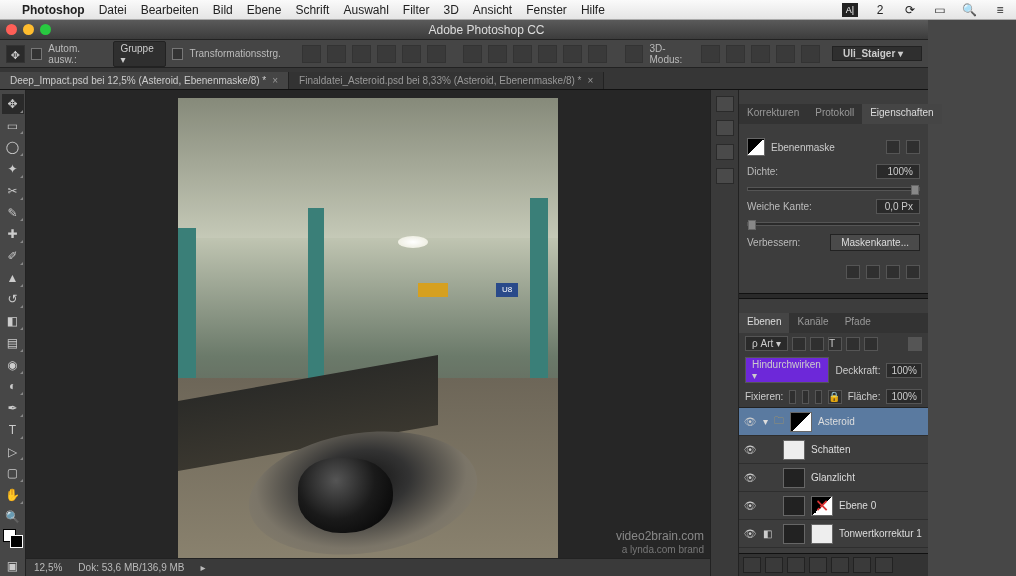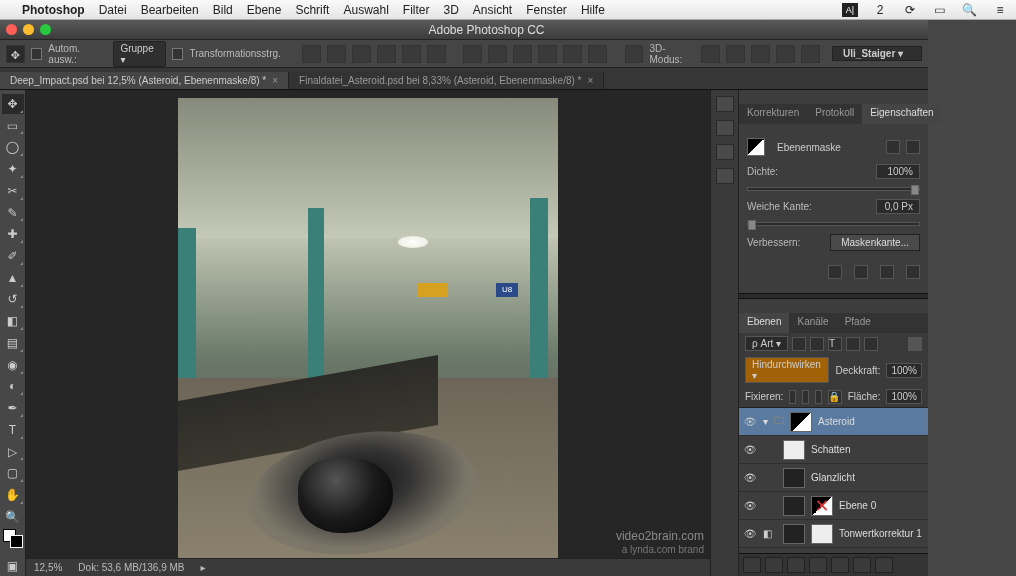--- a/index.html
+++ b/index.html
@@ -68,36 +68,36 @@
 .gutter .g { width:18px; height:16px; background:#4a4a4a; border:1px solid #2a2a2a;}
 
 .panels { width:190px; background:#3d3d3d; border-left:1px solid #222; display:flex; flex-direction:column;}
 .ptabs { display:flex; background:#333; height:20px; font-size:10px;margin-top:14px;}
 .ptab { padding:3px 8px; color:#999; }
 .ptab.active { background:#454545; color:#ddd; }
 
 .props { padding:6px 8px; font-size:10px; color:#ccc; }
 .props .hdr { display:flex; align-items:center; gap:6px; margin-bottom:8px;}
 .props .micon2 { width:16px; height:16px; background:#222; border:1px solid #555; display:inline-block;}
-.row { display:flex; align-items:center; margin:8px 0; gap:12px;}
+.row { display:flex; align-items:center; margin:8px 0; gap:6px;}
 .row .lab { flex:1; color:#bbb;}
 .row .val { background:#2a2a2a; border:1px solid #555; padding:1px 6px; min-width:44px; text-align:right; font-size:10px;}
 .slider { height:4px; background:#2a2a2a; border:1px solid #555; position:relative; margin:2px 0 8px;}
 .slider .thumb { position:absolute; top:-3px; width:8px; height:10px; background:#888; }
 .btn { background:#4a4a4a; border:1px solid #222; padding:2px 10px; font-size:10px; color:#ddd; }
 .row .endicons { display:flex; gap:6px; margin-left:auto;}
 .sq { width:14px; height:14px; border:1px solid #555; background:#2f2f2f;}
 
 .panel-sep { height:6px; background:#2a2a2a; border-top:1px solid #111; border-bottom:1px solid #111;}
 
 .layers { flex:1; display:flex; flex-direction:column; font-size:10px;}
 .layers .toolbar { display:flex; align-items:center; padding:3px 6px; gap:4px; background:#3a3a3a;}
 .layers .toolbar .sel { background:#2a2a2a; border:1px solid #555; padding:1px 6px; font-size:10px; color:#ccc; flex:0 0 auto;}
 .layers .controls { display:flex; align-items:center; padding:3px 6px; gap:6px; background:#3a3a3a;}
-.layers .controls .sel { background:#a16207; border:1px solid #555; padding:1px 6px; flex:1;}
+.layers .controls .sel { background:#6d28d9; border:1px solid #555; padding:1px 6px; flex:1;}
 .layers .lockrow { display:flex; align-items:center; padding:3px 6px; gap:6px; background:#3a3a3a; border-bottom:1px solid #222;}
 .layers .list { flex:1; overflow:hidden;}
 .layer { display:flex; align-items:center; padding:2px 4px; gap:6px; border-bottom:1px solid #2e2e2e; height:28px;}
 .layer.sel { background:#5a7aa0;}
 .eye { width:14px; text-align:center; color:#ccc;}
 .thumb { width:22px; height:20px; background:#222; border:1px solid #666; flex-shrink:0;}
 .thumb.white { background:#eee;}
 .thumb.mask { background:linear-gradient(135deg,#000 50%,#fff 50%);}
 .lname { flex:1; font-size:10px; color:#ddd;}
 .layers .bottom { display:flex; gap:4px; padding:3px 4px; background:#333; border-top:1px solid #111;}

